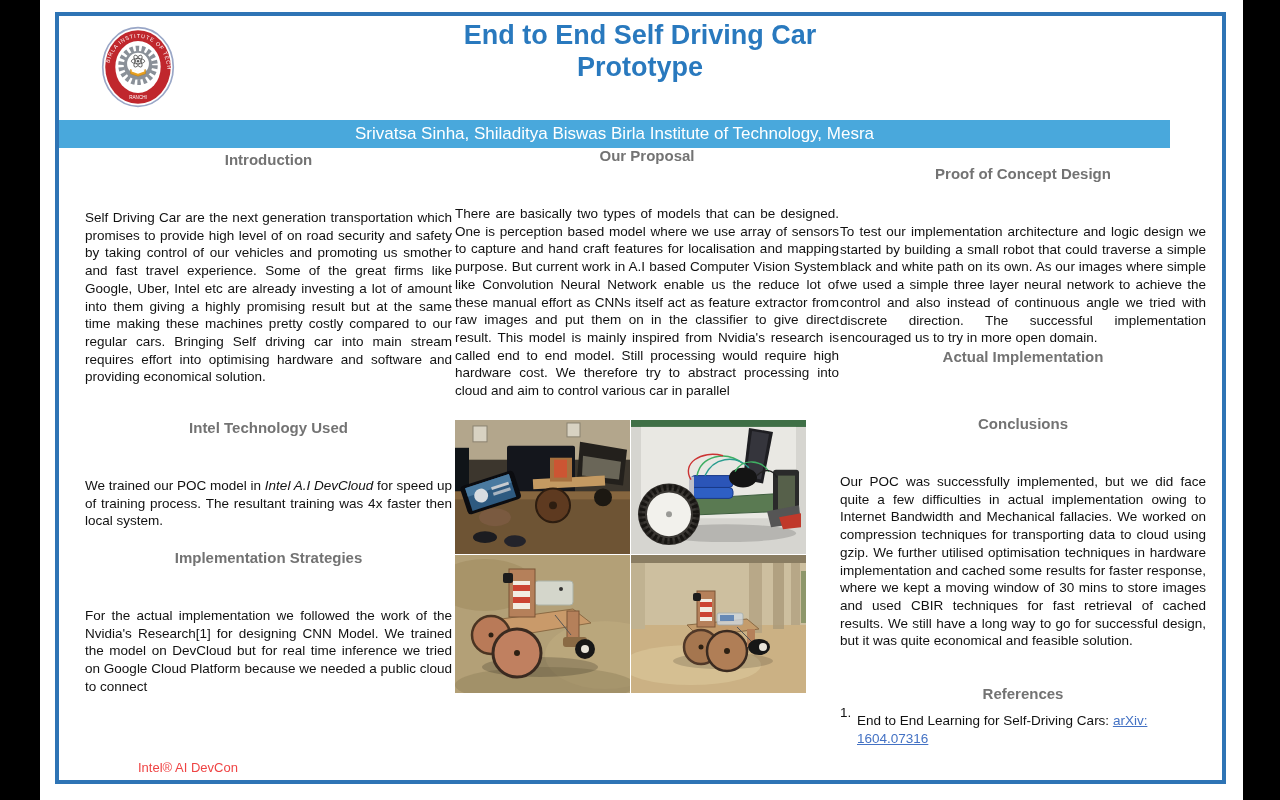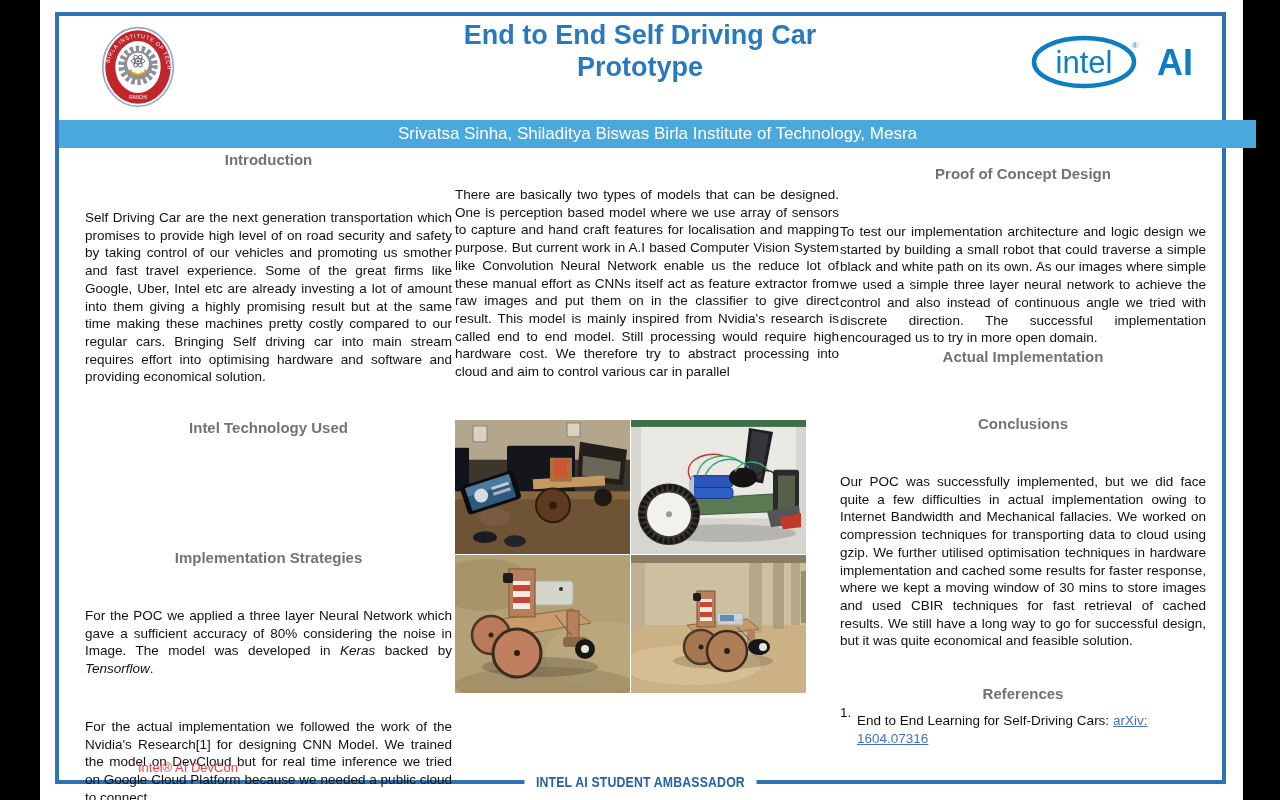--- a/index.html
+++ b/index.html
@@ -13,21 +13,21 @@
   .poster { position:absolute; left:40px; top:0; width:1203px; height:800px; background:#fff; }
   .frame  { position:absolute; left:15px; top:12px; width:1171px; height:772px; border:4px solid #2E74B5; }
 
   
   .bit-logo { position:absolute; left:56px; top:21px; width:84px; height:92px; }
   .bit-logo svg { width:100%; height:100%; }
   .poster-title { position:absolute; left:100px; top:19px; width:1000px; text-align:center;
                   color:#2979BE; font-weight:bold; font-size:27px; line-height:32px; }
   .intel-logo { position:absolute; left:986px; top:34px; width:176px; height:56px; }
   .intel-logo svg { width:100%; height:100%; }
-  .banner { position:absolute; left:19px; top:120px; width:1197px; height:28px; background:#49A8DC;
+  .banner { position:absolute; left:19px; top:120px; width:1111px; height:28px; background:#49A8DC;
             color:#fff; font-size:17px; line-height:28px; text-align:center; }
 
   
   .block { position:absolute; font-size:13.5px; line-height:17.7px; color:#111; }
   .sec-h { font-size:15px; line-height:19px; font-weight:bold; color:#737373; text-align:center; margin-bottom:1px; }
   .body-text { text-align:justify;margin-top:40px; }
   .it { font-style:italic; }
 
   .c1 { left:45px;  width:367px; }
   .c2 { left:415px; width:384px; }
@@ -87,49 +87,42 @@
         </g>
         <text x="50" y="93" font-size="5.5" fill="#fff" text-anchor="middle">RANCHI</text>
       </svg>
     </div>
 
     <div class="poster-title">
       <div>End to End Self Driving Car</div>
       <div>Prototype</div>
     </div>
 
-    <div class="intel-logo">
-      <svg viewBox="0 0 176 56">
-        <ellipse cx="58" cy="28" rx="50" ry="24" fill="none" stroke="#0F7DC2" stroke-width="4.5"></ellipse>
-        <text x="58" y="39" font-size="31" fill="#0F7DC2" text-anchor="middle" font-family="Liberation Sans, sans-serif">intel</text>
-        <text x="106" y="14" font-size="8" fill="#0F7DC2">®</text>
-        <text x="131" y="41" font-size="36" font-weight="bold" fill="#0F7DC2" font-family="Liberation Sans, sans-serif">AI</text>
-      </svg>
-    </div>
 
     <div class="banner">
       <span>Srivatsa Sinha, Shiladitya Biswas Birla Institute of Technology, Mesra</span>
     </div>
 
     <div class="block c1" style="top:150px;">
       <div class="sec-h">Introduction</div>
       <div class="body-text">Self Driving Car are the next generation transportation which promises to provide high level of on road security and safety by taking control of our vehicles and promoting us smother and fast travel experience. Some of the great firms like Google, Uber, Intel etc are already investing a lot of amount into them giving a highly promising result but at the same time making these machines pretty costly compared to our regular cars. Bringing Self driving car into main stream requires effort into optimising hardware and software and providing economical solution.</div>
     </div>
 
     <div class="block c1" style="top:418px;">
       <div class="sec-h">Intel Technology Used</div>
+      <div class="body-text"><span>We trained our POC model in </span><span class="it">Intel A.I DevCloud</span><span> for speed up of training process. The resultant training was 4x faster then local system.</span></div>
     </div>
 
     <div class="block c1" style="top:548px;">
       <div class="sec-h">Implementation Strategies</div>
-      <div class="body-text"><span>For the POC we applied a three layer Neural Network which gave a sufficient accuracy of 80% considering the noise in Image. The model was developed in </span><span class="it">Keras</span><span> backed by </span><span class="it">Tensorflow</span><span>.</span></div>
       <div class="body-text">For the actual implementation we followed the work of the Nvidia's Research[1] for designing CNN Model. We trained the model on DevCloud but for real time inference we tried on Google Cloud Platform because we needed a public cloud to connect</div>
     </div>
 
     <div class="block c2" style="top:146px;">
+      <div class="sec-h">Our Proposal</div>
       <div class="body-text">There are basically two types of models that can be designed. One is perception based model where we use array of sensors to capture and hand craft features for localisation and mapping purpose. But current work in A.I based Computer Vision System like Convolution Neural Network enable us the reduce lot of these manual effort as CNNs itself act as feature extractor from raw images and put them on in the classifier to give direct result. This model is mainly inspired from Nvidia's research is called end to end model. Still processing would require high hardware cost. We therefore try to abstract processing into cloud and aim to control various car in parallel</div>
     </div>
 
     <div class="photo-grid">
 
       <div class="photo">
         <svg viewBox="0 0 175 135" preserveAspectRatio="none">
           <rect width="175" height="135" fill="#3c362d"></rect>
           <rect width="175" height="40" fill="#b3a68c"></rect>
           <rect x="18" y="6" width="14" height="16" fill="#d8d2c2" stroke="#8a8270" stroke-width="1"></rect>
@@ -284,17 +277,14 @@
 
     <div class="block c3" style="top:684px;">
       <div class="sec-h">References</div>
       <div class="ref-item">
         <span class="ref-num">1.</span>
         <span class="ref-body"><span>End to End Learning for Self-Driving Cars: </span><span class="ref-link">arXiv: 1604.07316</span></span>
       </div>
     </div>
 
     <div class="devcon">Intel® AI DevCon</div>
-    <div class="ambassador-wrap">
-      <span class="ambassador">INTEL AI STUDENT AMBASSADOR</span>
-    </div>
   </div>
 </div>
 
 </body></html>

